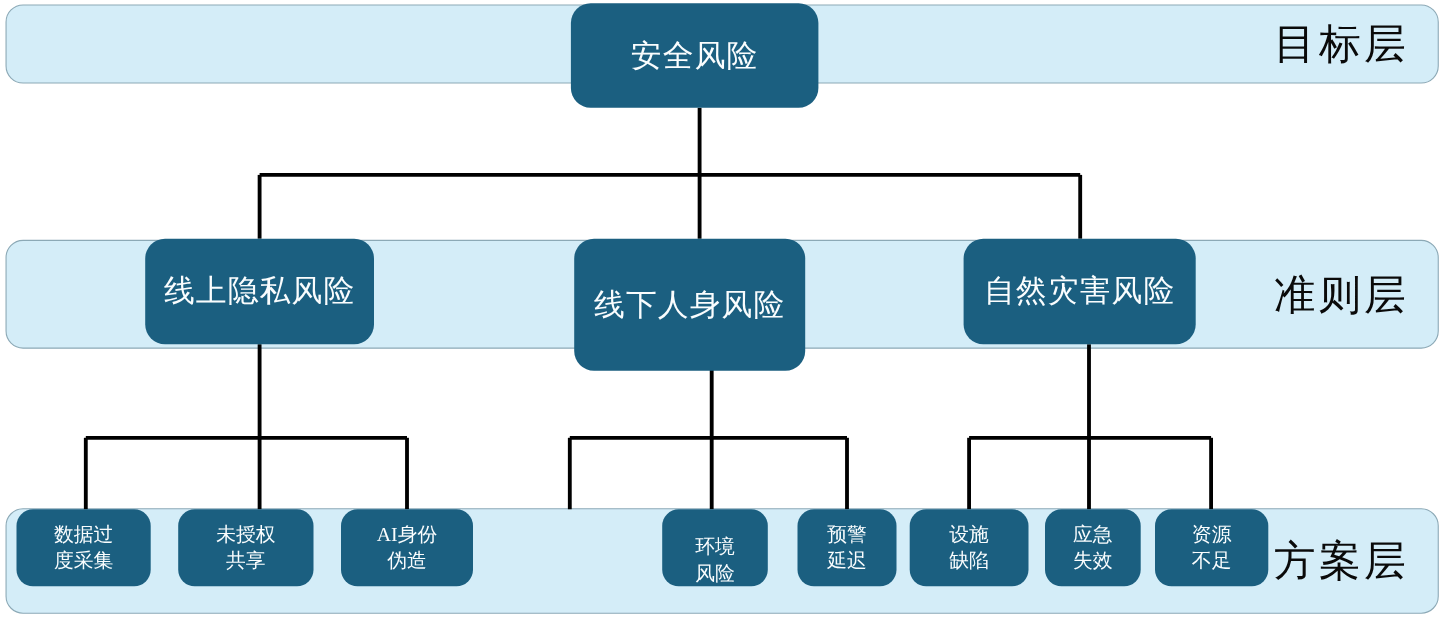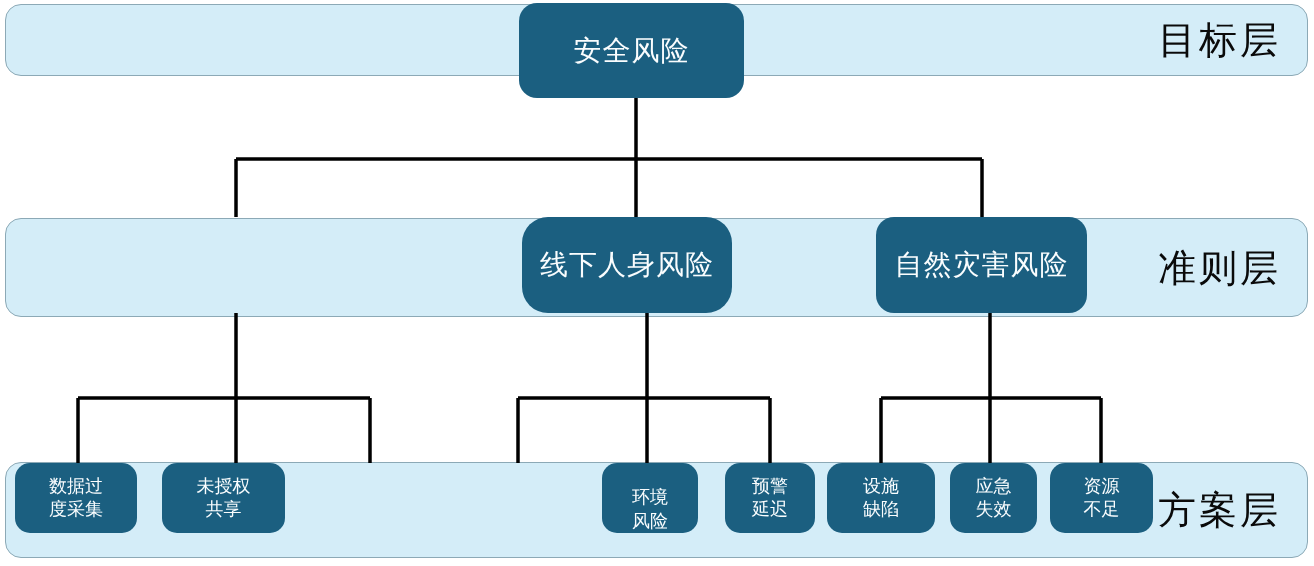--- a/index.html
+++ b/index.html
@@ -58,21 +58,21 @@
     text-align: center;
     box-sizing: border-box;
   }
   .node-goal, .node-crit {
     font-size: 28px;
     letter-spacing: 1px;
     white-space: nowrap;
   }
   .node-goal { left: 519px; top: 3px;   width: 225px; height: 95px; }
   .crit-1    { left: 132px; top: 217px; width: 208px; height: 96px; }
-  .crit-2    { left: 522px; top: 217px; width: 210px; height: 96px; border-radius: 26px; }
+  .crit-2    { left: 522px; top: 217px; width: 210px; height: 120px; }
   .crit-3    { left: 876px; top: 217px; width: 211px; height: 96px; text-align: center; }
   .node-scheme {
     top: 463px;
     height: 70px;
     border-radius: 15px;
     font-size: 18px;
     line-height: 1.3;
     flex-direction: column;
   }
   .s1 { left: 15px;   width: 122px; }
@@ -123,34 +123,41 @@
       <path d="M881 398 H1101"></path>
       <path d="M881 398 V463"></path>
       <path d="M1101 398 V463"></path>
     </g>
   </svg>
 
   <div class="node node-goal">
     <span>安全风险</span>
   </div>
 
+  <div class="node node-crit crit-1">
+    <span>线上隐私风险</span>
+  </div>
   <div class="node node-crit crit-2">
     <span>线下人身风险</span>
   </div>
   <div class="node node-crit crit-3">
     <span>自然灾害风险</span>
   </div>
 
   <div class="node node-scheme s1">
     <span class="line">数据过</span>
     <span class="line">度采集</span>
   </div>
   <div class="node node-scheme s2">
     <span class="line">未授权</span>
     <span class="line">共享</span>
+  </div>
+  <div class="node node-scheme s3">
+    <span class="line">AI身份</span>
+    <span class="line">伪造</span>
   </div>
   <div class="node node-scheme s5">
     <span class="line">环境</span>
     <span class="line">风险</span>
   </div>
   <div class="node node-scheme s6">
     <span class="line">预警</span>
     <span class="line">延迟</span>
   </div>
   <div class="node node-scheme s7">

